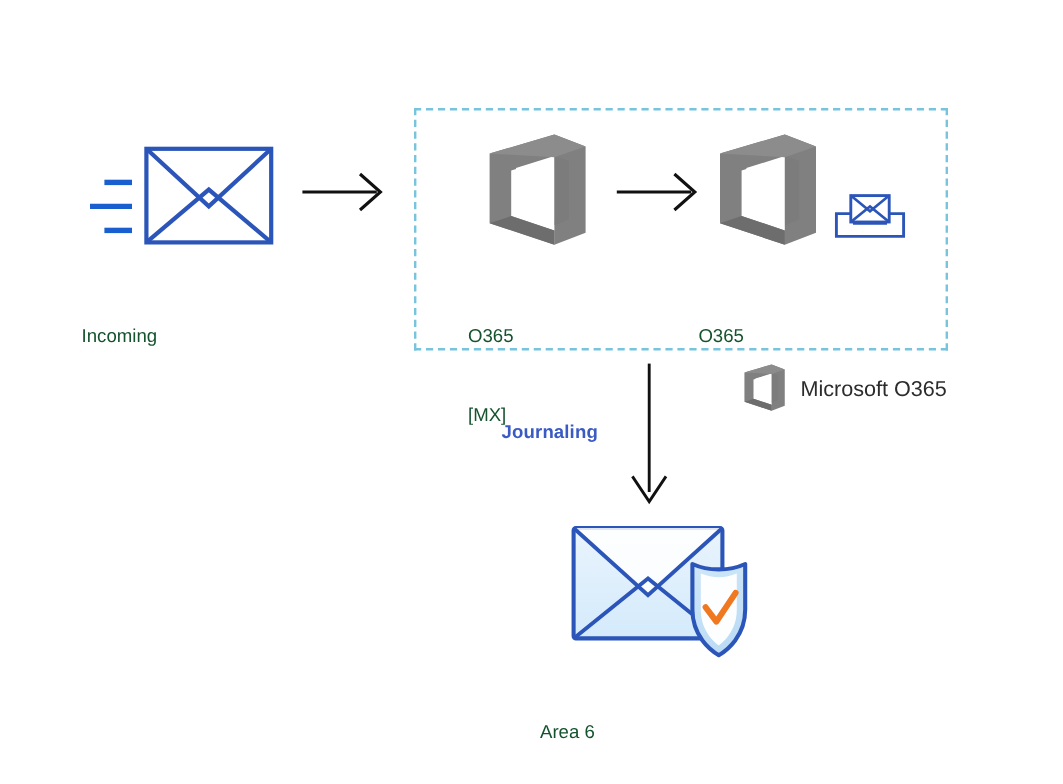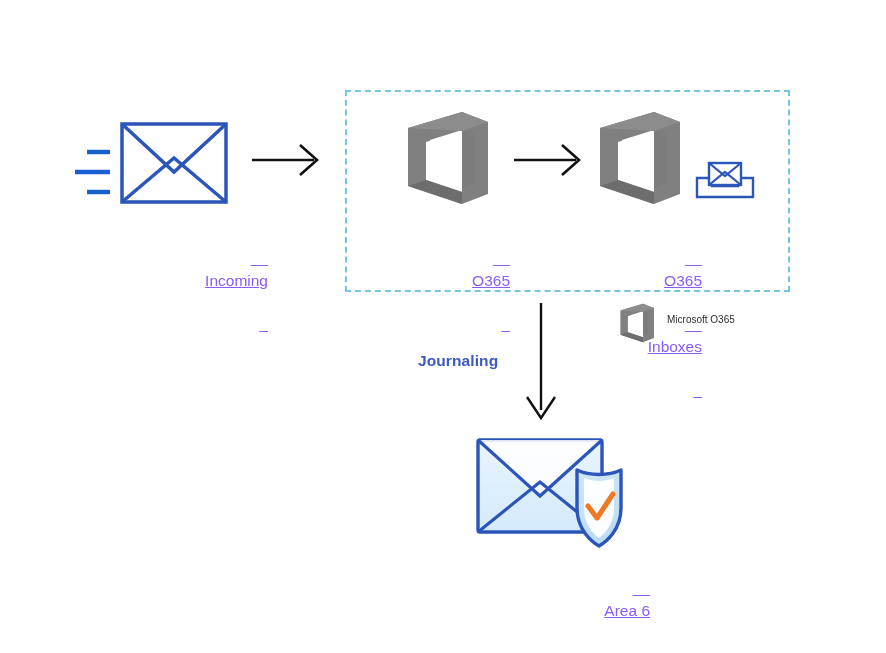--- a/index.html
+++ b/index.html
@@ -25,37 +25,36 @@
     left: 345px;
     top: 90px;
     width: 445px;
     height: 202px;
     border: 2px dashed #79c4dd;
     box-sizing: border-box;
   }
 
   
   .caption {
-    text-align: right;
+    text-align: left;
     font-size: 15.5px;
     line-height: 22px;
-    color: #8b5cf6;
+    color: #14532d;
     white-space: pre;
     font-family: "Liberation Sans", sans-serif;
-    text-decoration: underline;
   }
   .journaling-label {
     font-size: 15.5px;
     font-weight: bold;
     color: #3b5bc4;
     letter-spacing: 0.1px;
     white-space: nowrap;
   }
   .legend-label {
-    font-size: 10px;
+    font-size: 18px;
     color: #2c2c2c;
     white-space: nowrap;
   }
 
   svg { display: block; overflow: visible; }
 </style>
 </head>
 <body>
 
 <div id="canvas">
@@ -99,20 +98,21 @@
 
       <path d="M 58 22 L 70 26 L 70 75 L 58 80 Z" fill="#7c7c7c"></path>
 
       <path d="M 4 20 L 58 4 L 84 14 L 58 23 Z" fill="#8c8c8c"></path>
 
       <path d="M 4 78 L 22 72 L 58 84 L 58 96 Z" fill="#6d6d6d"></path>
     </svg>
   </div>
   <div class="abs caption" style="left:390px; top:226px; width:120px;">
     <div>O365</div>
+    <div>[MX]</div>
   </div>
 
   <div class="abs" style="left:512px; top:142px; width:80px; height:36px;">
     <svg width="80" height="36" viewBox="0 0 80 36">
       <line x1="2" y1="18" x2="64" y2="18" stroke="#111111" stroke-width="2.6"></line>
       <polyline points="50,3 67,18 50,33" fill="none" stroke="#111111" stroke-width="2.6" stroke-linecap="butt" stroke-linejoin="miter"></polyline>
     </svg>
   </div>
 
   <div class="abs" style="left:596px; top:108px; width:92px; height:100px;">
@@ -132,21 +132,20 @@
       <path d="M 3 20 L 18 20 L 18 28 L 44 28 L 44 20 L 59 20 L 59 39 L 3 39 Z" fill="#ffffff" stroke="#2b55b8" stroke-width="2.4" stroke-linejoin="miter"></path>
 
       <rect x="15" y="5" width="32" height="22" fill="#ffffff" stroke="#2b55b8" stroke-width="2.4"></rect>
       <path d="M 15 5 L 31 18 L 47 5" fill="none" stroke="#2b55b8" stroke-width="2.2"></path>
       <path d="M 15 27 L 31 14 L 47 27" fill="none" stroke="#2b55b8" stroke-width="2.2"></path>
     </svg>
   </div>
 
   <div class="abs caption" style="left:582px; top:226px; width:120px;">
     <div>O365</div>
-    <div>Inboxes</div>
   </div>
 
   <div class="abs" style="left:618px; top:302px; width:40px; height:42px;">
     <svg width="40" height="42" viewBox="0 0 92 100">
       <path d="M 4 20 L 58 4 L 58 23 L 22 34 L 22 72 L 58 84 L 58 96 L 4 78 Z" fill="#808080"></path>
       <path d="M 58 4 L 84 14 L 84 86 L 58 96 L 58 23 L 70 27 L 70 74 L 58 78 Z" fill="#808080"></path>
       <path d="M 26 32 L 58 22 L 58 80 L 26 70 Z" fill="#ffffff"></path>
       <path d="M 58 22 L 70 26 L 70 75 L 58 80 Z" fill="#7c7c7c"></path>
       <path d="M 4 20 L 58 4 L 84 14 L 58 23 Z" fill="#8c8c8c"></path>
       <path d="M 4 78 L 22 72 L 58 84 L 58 96 Z" fill="#6d6d6d"></path>

